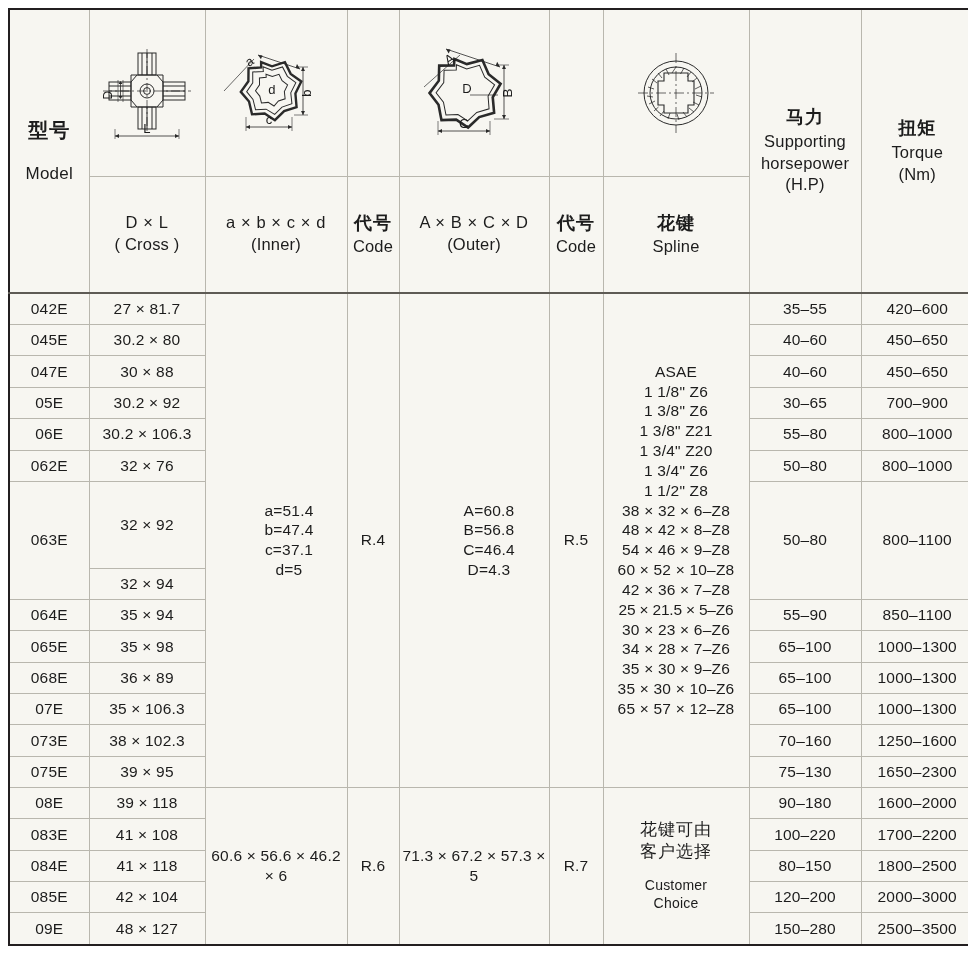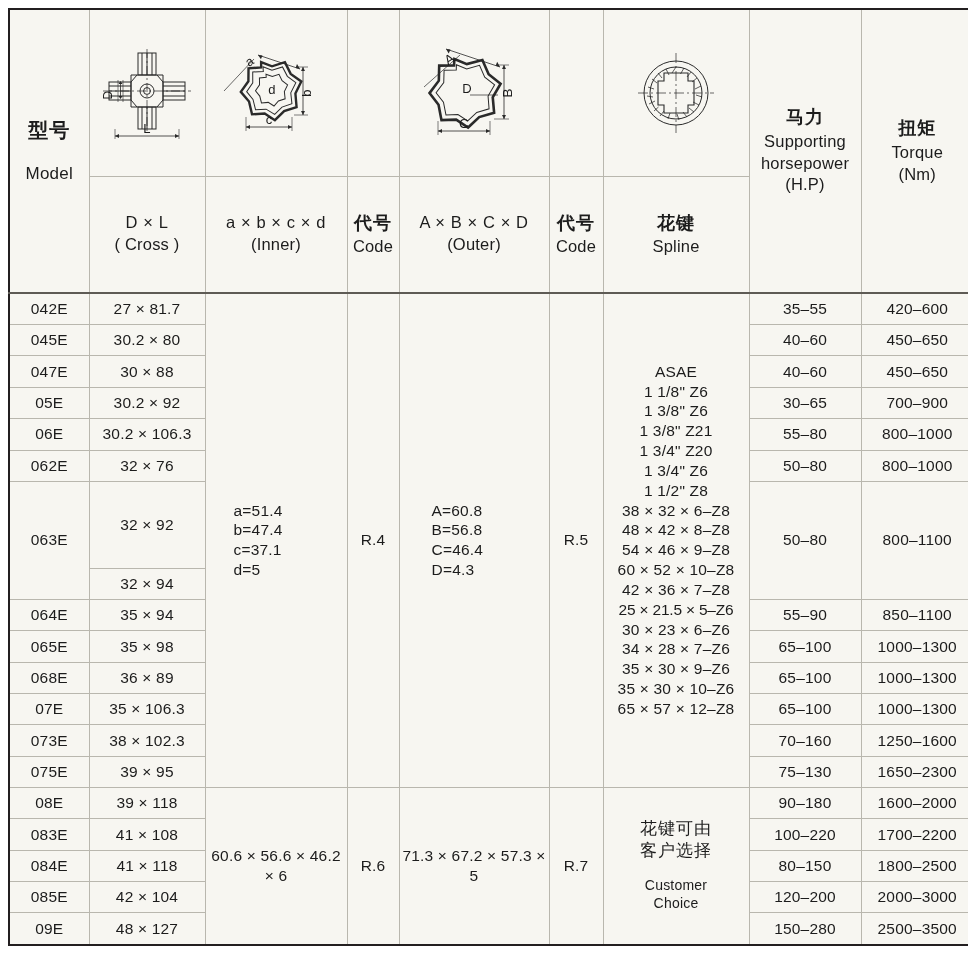--- a/index.html
+++ b/index.html
@@ -65,29 +65,29 @@
   .hdr2{height:74px;}
   .hdr2 .cn{font-size:18px;margin-bottom:2px;}
   .hdr2 .en{font-size:16.5px;}
   .mono-dim{letter-spacing:.6px;}
 
   
   td.model{font-size:16.5px;letter-spacing:.3px;}
   td.cross{font-size:16.5px;letter-spacing:.4px;margin-left:38px;}
   td.code{font-size:17px;}
   td.dims{font-size:16.5px;line-height:2.55;}
-  td.dims .ln{display:block;text-align:left;padding-left:26px;}
+  td.dims .ln{display:block;text-align:center;padding-left:26px;}
   td.dims.outer .ln{padding-left:30px;}
   td.dims-small{font-size:13.6px;letter-spacing:0px;}
   td.spline{font-size:15.3px;line-height:1.55;padding:2px 1px;margin-top:41px;}
   td.spline .ln{display:block;white-space:nowrap;}
   td.spline .ln.tight{letter-spacing:-.2px;}
   td.spline-choice{font-size:16px;line-height:1.75;}
   td.spline-choice .cnl{
-    font-family:Liberation Mono, monospace;
+    font-family:Liberation Sans, sans-serif;
     display:block;font-size:17px;letter-spacing:1px;
   }
   td.spline-choice .enl{display:block;font-size:14px;}
   td.spline-choice .gap{display:block;height:14px;}
   td.hp{font-size:16.5px;letter-spacing:.3px;}
   td.tq{font-size:16.5px;letter-spacing:.3px;}
 </style>
 </head>
 <body>
 

